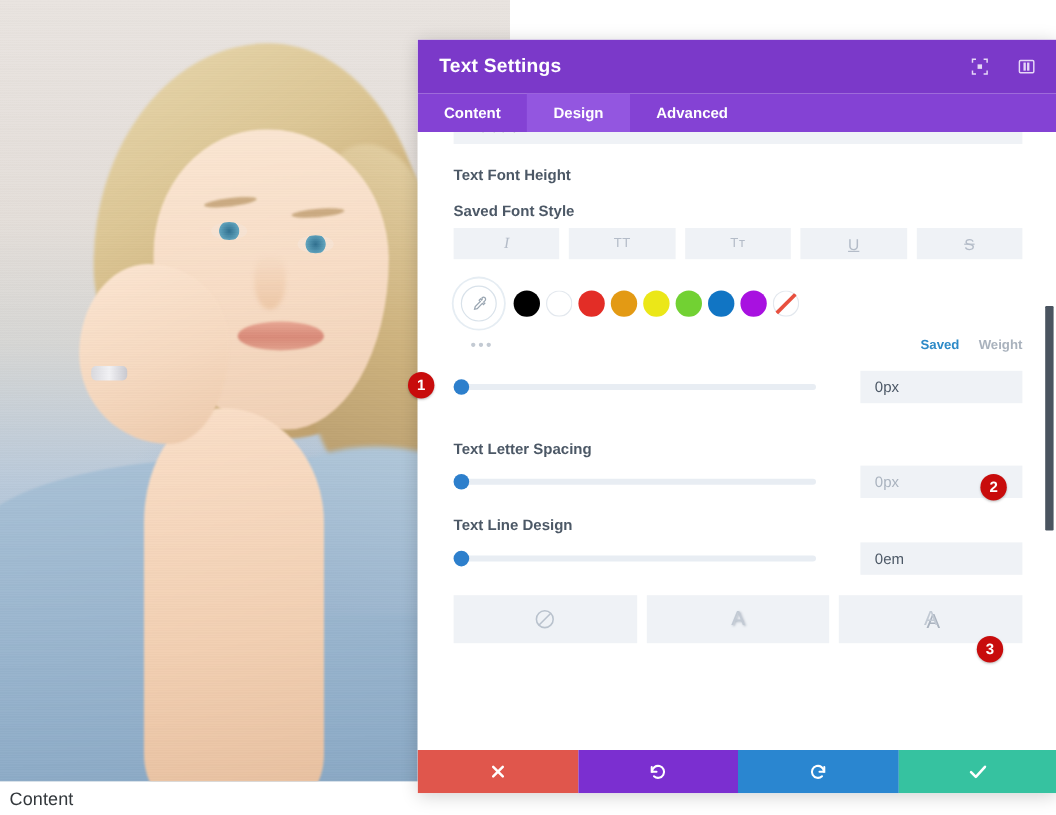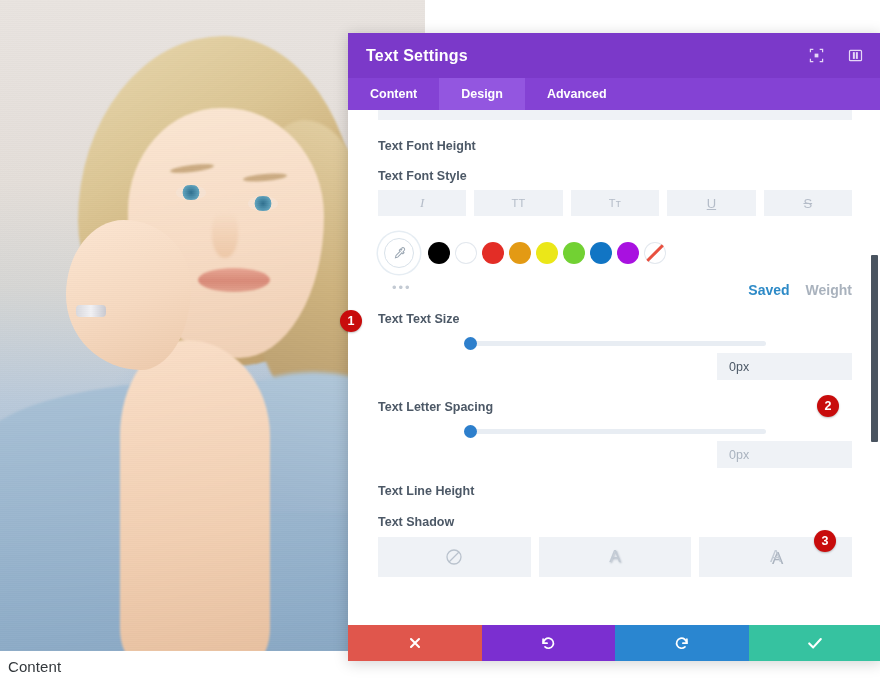--- a/index.html
+++ b/index.html
@@ -161,26 +161,26 @@
   .sw.white { background: #fff; box-shadow: inset 0 0 0 1px #e3e8ee; }
   .sw.none {
     background: #fff; box-shadow: inset 0 0 0 1px #e3e8ee; position: relative; overflow: hidden;
   }
   .sw.none::after {
     content: ""; position: absolute; left: -2px; top: 9px; width: 27px; height: 2.5px;
     background: #e8503f; transform: rotate(-45deg);
   }
   .dots { color: #c3cad3; font-size: 13px; letter-spacing: 2px; margin-left: 14px; margin-top: 4px; }
   .saved-row { display: flex; justify-content: flex-end; gap: 16px; margin-top: -10px; }
-  .saved-link { font-size: 14px; font-weight: bold; cursor: pointer; }
+  .saved-link { font-size: 11px; font-weight: bold; cursor: pointer; }
   .saved-link.active { color: #2d8ac7; }
   .saved-link.inactive { color: #a9b2bd; }
 
   
-  .slider-row { display: flex; align-items: center; gap: 0; flex-direction: column; }
+  .slider-row { display: flex; align-items: center; gap: 0; }
   .slider-wrap { position: relative; width: 302px; height: 20px; display: flex; align-items: center; }
   .slider-track { width: 100%; height: 5px; border-radius: 3px; background: #e8edf3; }
   .slider-thumb {
     position: absolute; left: 0; width: 13px; height: 13px; border-radius: 50%;
     background: #2d7fcc; cursor: pointer;
   }
   .num-box {
     margin-left: auto; width: 135px; height: 27px; background: #eff2f6;
     display: flex; align-items: center; padding: 0 12px; font-size: 12.5px; cursor: text;
   }
@@ -282,21 +282,21 @@
         <div class="top-cut">
           <span>Default</span>
           <span class="caret">▾</span>
         </div>
 
         <div class="fld" style="margin-top:29px;">
           <div class="fld-label">Text Font Height</div>
         </div>
 
         <div class="fld">
-          <div class="fld-label">Text Font Style</div>
+          <div class="fld-label">Saved Font Style</div>
           <div class="style-row">
             <div class="style-btn">
               <span class="it">I</span>
             </div>
             <div class="style-btn">
               <span class="tt">TT</span>
             </div>
             <div class="style-btn">
               <span class="tsm">Tт</span>
             </div>
@@ -333,47 +333,52 @@
           <div style="display:flex;align-items:flex-start;margin-top:2px;">
             <div class="dots" style="margin-left:14px;">•••</div>
             <div class="saved-row" style="margin-left:auto;margin-top:6px;">
               <div class="saved-link active">Saved</div>
               <div class="saved-link inactive">Weight</div>
             </div>
           </div>
         </div>
 
         <div class="fld" style="margin-top:14px;">
-          <div class="fld-label">Text Text Size</div>
           <div class="slider-row">
             <div class="slider-wrap">
               <div class="slider-track"></div>
               <div class="slider-thumb"></div>
             </div>
             <div class="num-box filled">0px</div>
           </div>
         </div>
 
-        <div class="fld" style="margin-top:20px;">
+        <div class="fld" style="margin-top:31px;">
           <div class="fld-label">Text Letter Spacing</div>
           <div class="slider-row">
             <div class="slider-wrap">
               <div class="slider-track"></div>
               <div class="slider-thumb"></div>
             </div>
             <div class="num-box placeholder">0px</div>
           </div>
         </div>
 
         <div class="fld" style="margin-top:16px;">
-          <div class="fld-label">Text Line Height</div>
+          <div class="fld-label">Text Line Design</div>
+          <div class="slider-row">
+            <div class="slider-wrap">
+              <div class="slider-track"></div>
+              <div class="slider-thumb"></div>
+            </div>
+            <div class="num-box filled">0em</div>
+          </div>
         </div>
 
         <div class="fld" style="margin-top:17px;">
-          <div class="fld-label">Text Shadow</div>
           <div class="shadow-row">
             <div class="shadow-cell">
               <svg width="20" height="20" viewBox="0 0 20 20" fill="none" stroke="#b9c2cd" stroke-width="1.3">
                 <circle cx="10" cy="10" r="7"></circle>
                   <path d="M5 15L15 5"></path>
               </svg>
             </div>
             <div class="shadow-cell">
               <span style="font-size:17px;color:#c2cad4;text-shadow:1px 1px 2px #aab3bf;">A</span>
             </div>

